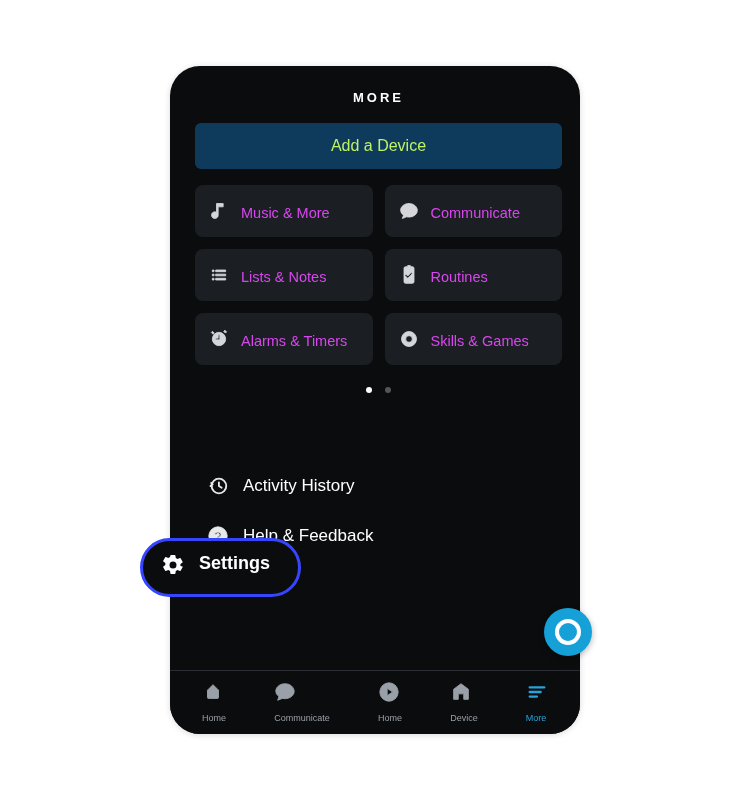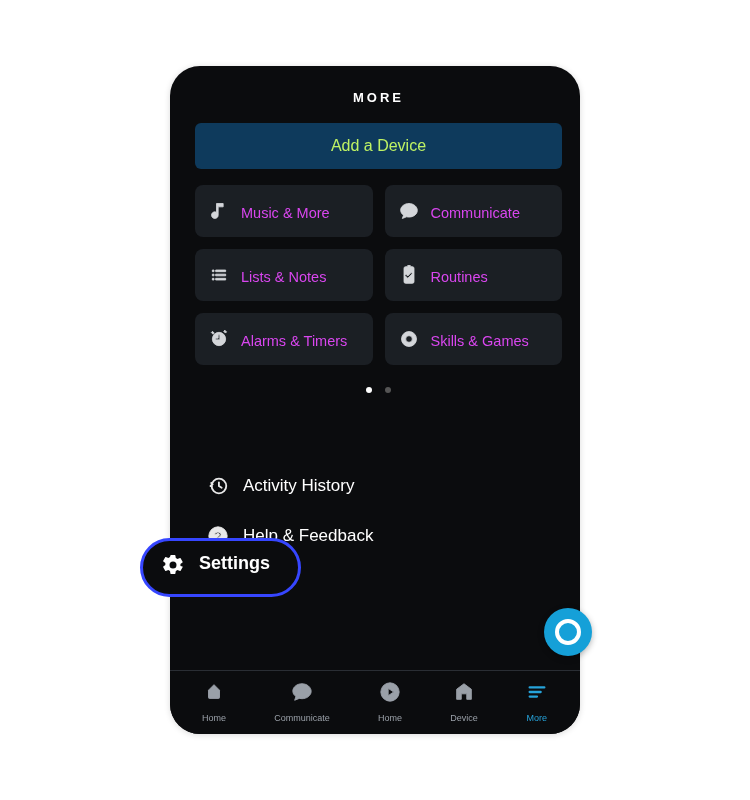--- a/index.html
+++ b/index.html
@@ -94,21 +94,21 @@
 }
 .navbar {
   position:absolute; left:0; right:0; bottom:0;
   height:64px;
   border-top:1px solid #2a2e34;
   border-bottom-left-radius:30px; border-bottom-right-radius:30px;
   background:#0b0c0e;
   display:flex; justify-content:space-around; align-items:center;
   padding: 6px 8px 8px;
 }
-.nav-item { display:flex; flex-direction:column; align-items:center; gap:10px; cursor:pointer; color:#9aa0a8; font-size:9px;}
+.nav-item { display:flex; flex-direction:column; align-items:flex-start; gap:10px; cursor:pointer; color:#9aa0a8; font-size:9px;}
 .nav-item.active { color:#26a3da; }
 .nav-item .ico { width:22px; height:22px; display:flex; align-items:center; justify-content:center;}
 .nav-item .ico svg { width:22px; height:22px; fill: currentColor; stroke: currentColor; }
 </style>
 </head>
 <body>
 
 <div class="phone">
 
   <div class="header">MORE</div>

